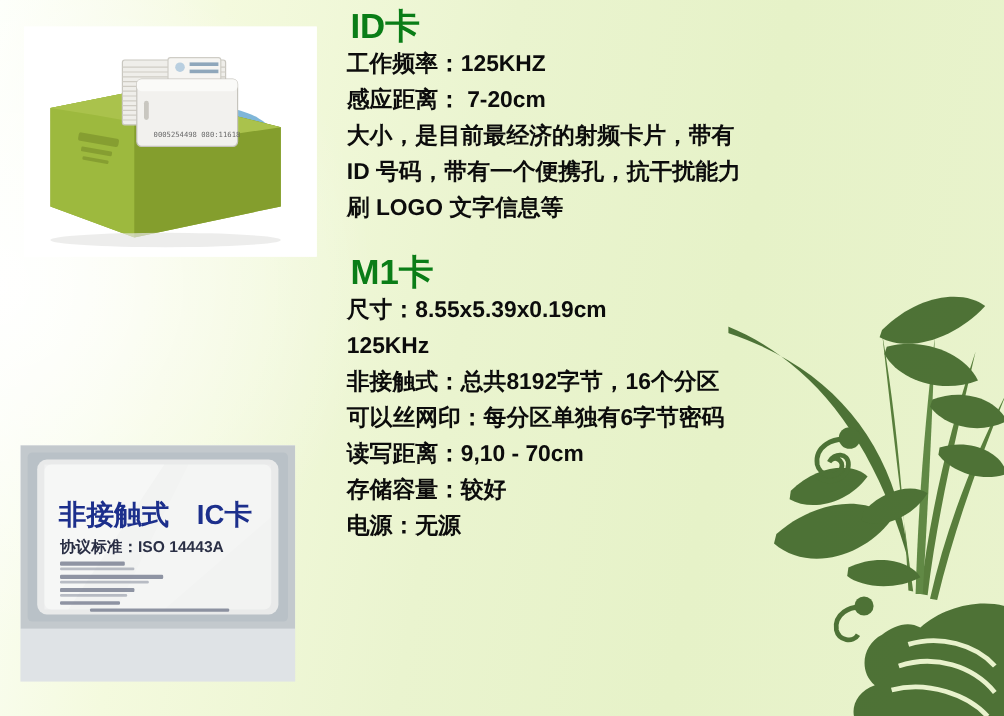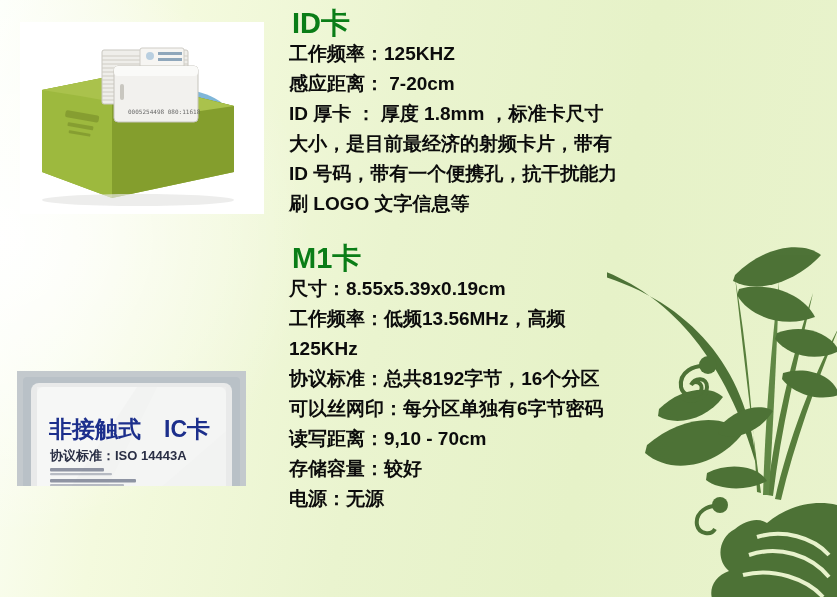--- a/index.html
+++ b/index.html
@@ -25,21 +25,21 @@
     letter-spacing:0px;margin:0 0 1px 3px;
   }
   .line{
     color:#0c0c0c;font-weight:bold;font-size:19px;line-height:30px;
     white-space:nowrap;letter-spacing:0px;
   }
   .sect-gap{height:24px;}
 
   
   .photo1{position:absolute;left:20px;top:22px;width:244px;height:192px;background:#ffffff;}
-  .photo2{position:absolute;left:17px;top:371px;width:229px;height:115px;background:#dfe3e6;}
+  .photo2{position:absolute;left:17px;top:371px;width:229px;height:197px;background:#dfe3e6;}
 
   .ph-inner{position:absolute;inset:0;overflow:hidden;}
 </style>
 </head>
 <body>
 
 <div id="page">
 
   <div class="floral">
     <svg viewBox="0 0 230 360" width="230" height="360" xmlns="http://www.w3.org/2000/svg">
@@ -164,34 +164,32 @@
       </svg>
     </div>
   </div>
 
   <div class="text-col">
 
     <div>
       <div class="sect-title">ID卡</div>
       <div class="line">工作频率：125KHZ</div>
       <div class="line">感应距离： 7-20cm</div>
-      <div class="line">ID 厚卡 ： 厚度 1.8mm ，标准卡尺寸</div>
       <div class="line">大小，是目前最经济的射频卡片，带有</div>
       <div class="line">ID 号码，带有一个便携孔，抗干扰能力</div>
       <div class="line">刷 LOGO 文字信息等</div>
     </div>
 
     <div class="sect-gap"></div>
 
     <div>
       <div class="sect-title">M1卡</div>
       <div class="line">尺寸：8.55x5.39x0.19cm</div>
-      <div class="line">工作频率：低频13.56MHz，高频</div>
       <div class="line">125KHz</div>
-      <div class="line">协议标准：总共8192字节，16个分区</div>
+      <div class="line">非接触式：总共8192字节，16个分区</div>
       <div class="line">可以丝网印：每分区单独有6字节密码</div>
       <div class="line">读写距离：9,10 - 70cm</div>
       <div class="line">存储容量：较好</div>
       <div class="line">电源：无源</div>
     </div>
 
   </div>
 </div>
 
 </body></html>

